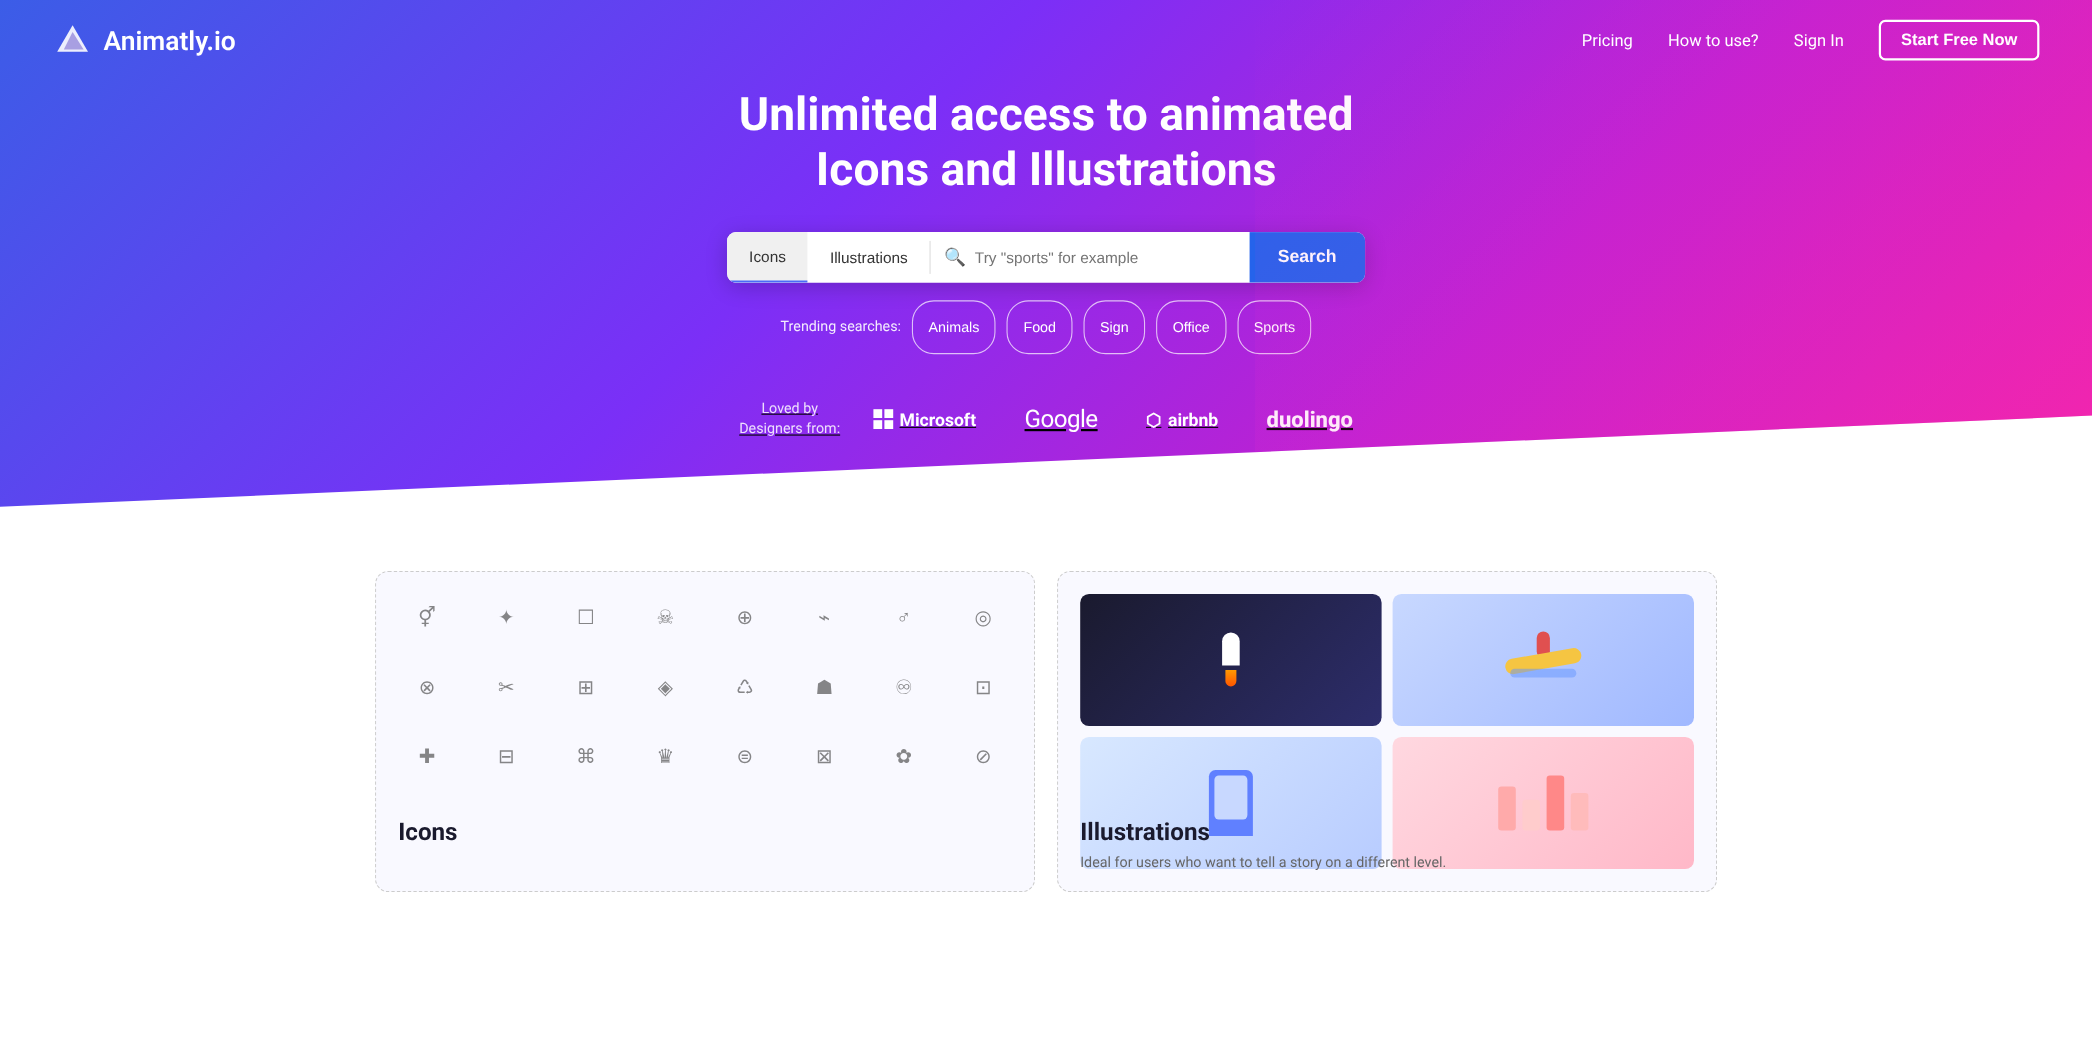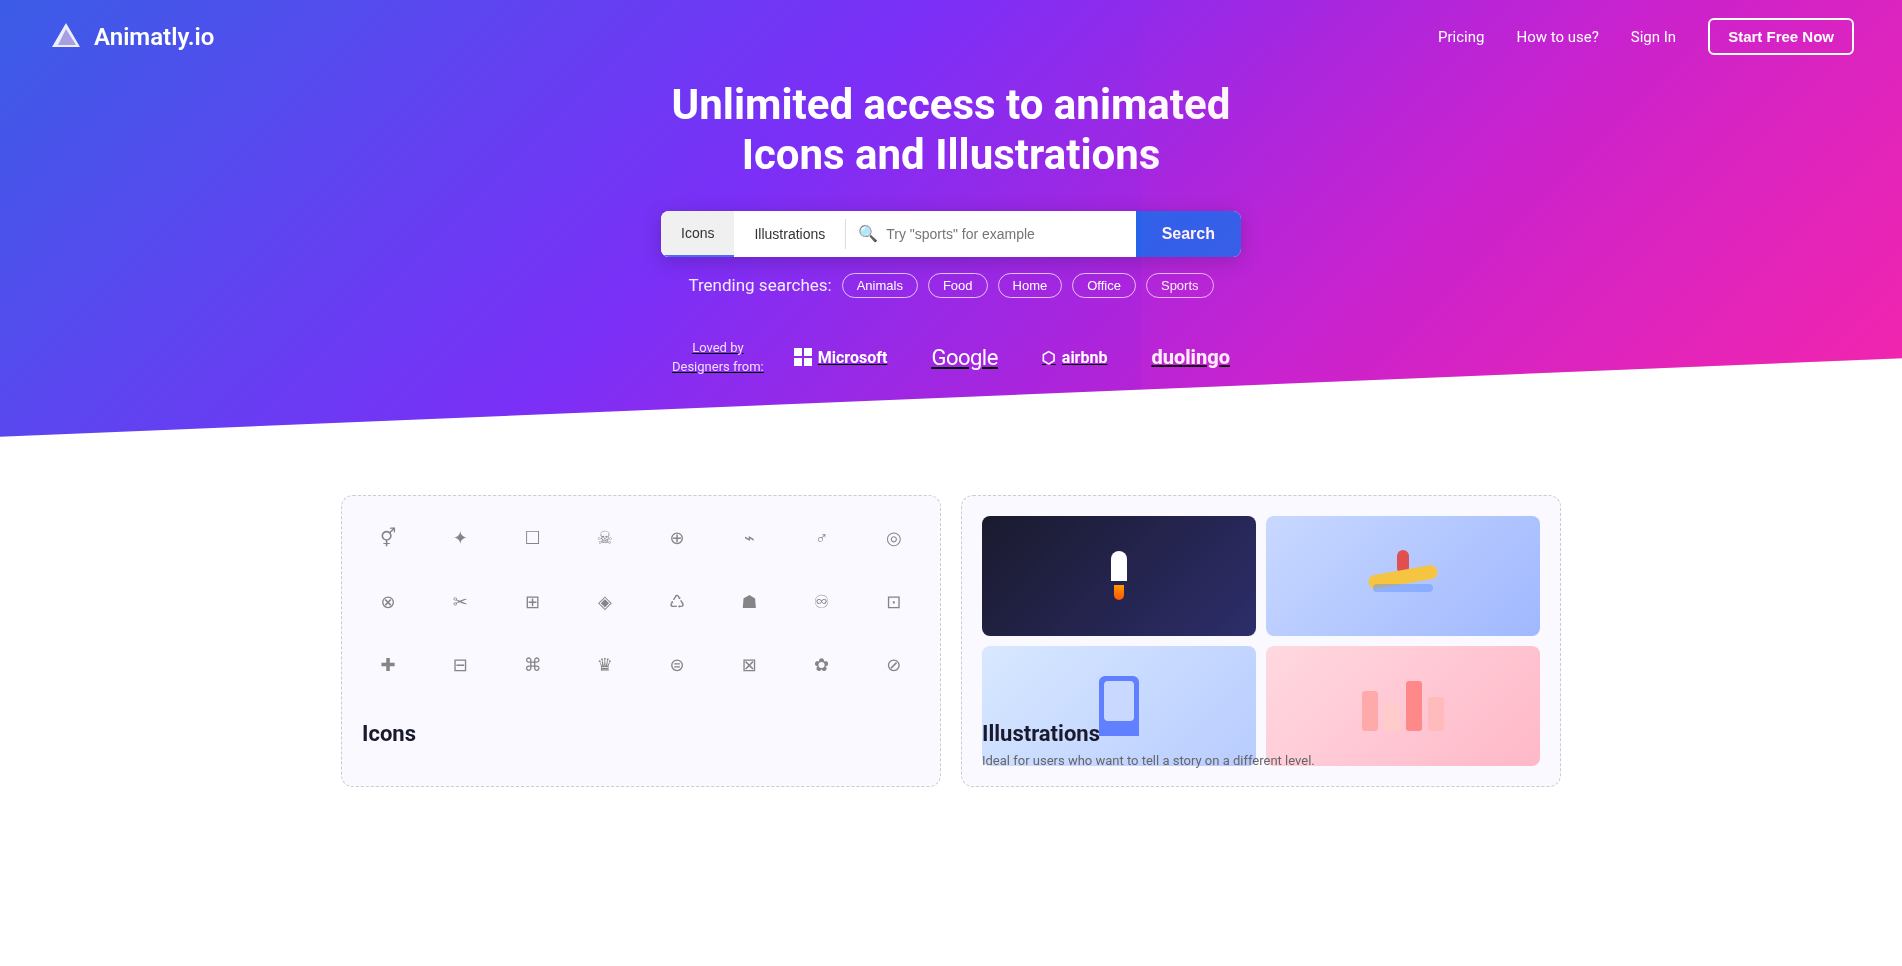--- a/index.html
+++ b/index.html
@@ -141,26 +141,26 @@
     .trending {
       margin-top: 16px;
       display: flex;
       align-items: center;
       gap: 10px;
       flex-wrap: wrap;
       justify-content: center;
     }
     .trending-label {
       color: rgba(255,255,255,0.9);
-      font-size: 17px;
+      font-size: 13px;
     }
     .trending-pill {
       border: 1px solid rgba(255,255,255,0.7);
       border-radius: 20px;
-      padding: 4px 14px;
+      padding: 16px 14px;
       color: white;
       font-size: 13px;
       cursor: pointer;
       background: transparent;
     }
 
     
     .loved-by {
       margin-top: 40px;
       display: flex;
@@ -363,21 +363,21 @@
       <span class="search-icon-wrap">🔍</span>
       <input class="search-input" type="text" placeholder="Try &quot;sports&quot; for example" style="">
     </div>
     <button class="search-btn">Search</button>
   </div>
 
   <div class="trending">
     <span class="trending-label">Trending searches:</span>
     <button class="trending-pill">Animals</button>
     <button class="trending-pill">Food</button>
-    <button class="trending-pill">Home</button>
+    <button class="trending-pill">Sign</button>
     <button class="trending-pill">Office</button>
     <button class="trending-pill">Sports</button>
   </div>
 
   <div class="loved-by">
     <div class="loved-by-label">
       <div>Loved by</div>
       <div>Designers from:</div>
     </div>
     <div class="brand-logos">

